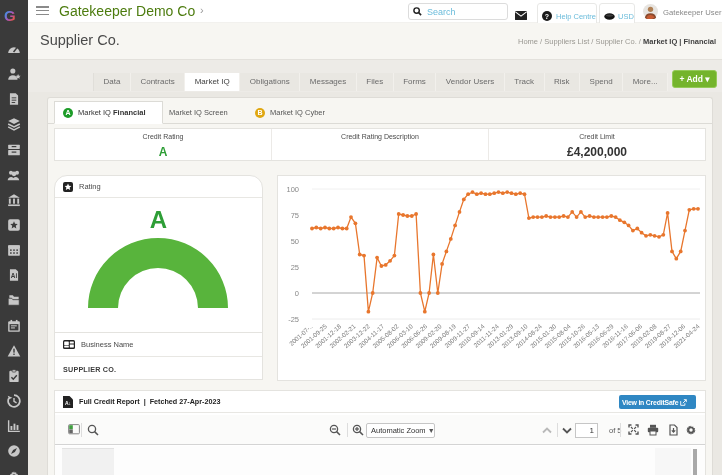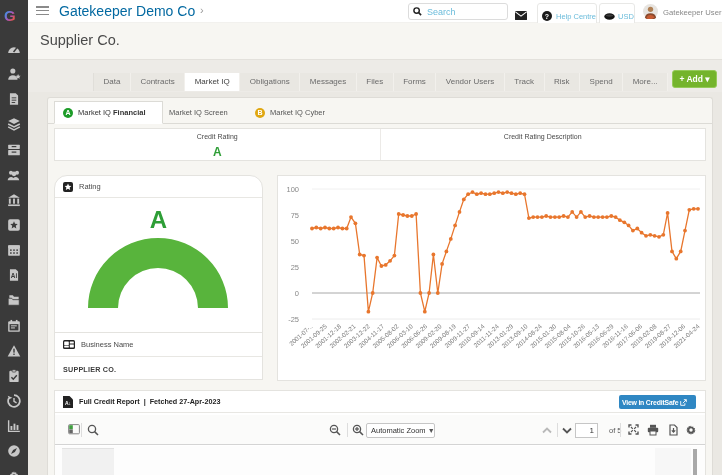--- a/index.html
+++ b/index.html
@@ -3,21 +3,21 @@
 <style>
 *{margin:0;padding:0;box-sizing:border-box;}
 html,body{width:722px;height:475px;overflow:hidden;font-family:"Liberation Sans",sans-serif;background:#eae8e3;}
 .sidebar{position:absolute;left:0;top:0;width:28px;height:475px;background:#3a3a3a;z-index:50;}
 .sb-icons{position:absolute;top:42px;left:0;width:28px;display:flex;flex-direction:column;align-items:center;}
 .sb-icons svg{display:block;margin:0 0 11.15px 0;width:14px;height:14px;}
 .main{position:absolute;left:28px;top:0;width:694px;height:475px;}
 .topbar{position:absolute;left:0;top:0;width:694px;height:23px;background:#fff;border-bottom:1px solid #f2f1ee;}
 .burger{position:absolute;left:8px;top:6px;width:13px;height:10px;}
 .burger div{height:1.6px;background:#8a8a8a;margin-bottom:2.2px;}
-.apptitle{position:absolute;left:31px;top:3px;font-size:14px;color:#0369a1;white-space:nowrap;}
+.apptitle{position:absolute;left:31px;top:3px;font-size:14px;color:#4d7c0f;white-space:nowrap;}
 .app-chev{position:absolute;left:172px;top:4px;font-size:11px;color:#999;}
 .search{position:absolute;left:380px;top:3px;width:100px;height:17px;border:1px solid #dcdcdc;border-radius:3px;background:#fff;font-size:9px;color:#6bbcdb;line-height:16px;padding-left:18px;}
 .search svg{position:absolute;left:4px;top:3px;}
 .envlp{position:absolute;left:487px;top:6px;}
 .hbox{position:absolute;top:3px;height:17px;border:1px solid #e8e8e6;border-radius:3px;background:#fff;font-size:7.5px;color:#6bbcdb;display:flex;align-items:center;padding:12px 4px;white-space:nowrap;}
 .hbox svg{flex-shrink:0;}
 
 .uname{position:absolute;left:635px;top:8px;font-size:7.7px;color:#888;white-space:nowrap;}
 .pagehead{position:absolute;left:0;top:23px;width:694px;height:37px;background:#f7f6f2;border-bottom:1px solid #e3e1dc;}
 .ptitle{position:absolute;left:12px;top:9px;font-size:14.5px;color:#4a4a4a;}
@@ -200,20 +200,21 @@
   <svg class="avatar2" width="15" height="15" viewBox="0 0 13 13" style="position:absolute;left:615px;top:4px">
         <circle cx="6.5" cy="6.5" r="6.5" fill="#e7e4e0"></circle>
         <circle cx="6.5" cy="4.6" r="2.3" fill="#b08055"></circle>
         <path d="M1.6 11.6 a5 4.6 0 0 1 9.8 0 A6.5 6.5 0 0 1 1.6 11.6" fill="#8a4a2e"></path>
         <path d="M3 12.4 a3.6 3.4 0 0 1 7 -0.6 A6.5 6.5 0 0 1 3 12.4" fill="#c75c33"></path>
       </svg>
   <div class="uname">Gatekeeper User</div>
  </div>
  <div class="pagehead">
   <div class="ptitle">Supplier Co.</div>
+  <div class="crumbs">Home / Suppliers List / Supplier Co. / <b>Market IQ | Financial</b></div>
  </div>
  <div class="tabrow">
   <div class="tabs">
    <div class="tab">Data</div>
         <div class="tab">Contracts</div>
         <div class="tab on">Market IQ</div>
         <div class="tab">Obligations</div>
         <div class="tab">Messages</div>
         <div class="tab">Files</div>
         <div class="tab">Forms</div>
@@ -232,20 +233,24 @@
     <div class="stab" style="left:113px;">Market IQ Screen</div>
     <div class="stab" style="left:199px;"><span class="badge" style="background:#e0a711;">B</span>Market IQ Cyber</div>
    </div>
    <div class="strip">
     <div class="scol">
             <div class="slab">Credit Rating</div>
             <div class="sval green">A</div>
           </div>
     <div class="scol">
             <div class="slab">Credit Rating Description</div>
+          </div>
+    <div class="scol">
+            <div class="slab">Credit Limit</div>
+            <div class="sval">£4,200,000</div>
           </div>
    </div>
    <div class="card" style="left:6px;top:77px;width:209px;height:176px;border-radius:13px;">
     <div class="chead"><svg width="10" height="10" viewBox="0 0 10 10">
               <rect width="10" height="10" rx="2" fill="#222"></rect>
               <path d="M5 1.6 L6 3.8 L8.4 4 L6.6 5.6 L7.2 8 L5 6.7 L2.8 8 L3.4 5.6 L1.6 4 L4 3.8 Z" fill="#fff"></path>
             </svg>Rating</div>
     <div class="ratingA">A</div>
     <div class="gauge"><svg width="207" height="76" viewBox="0 0 207 76">
               <path d="M 33 76 A 70 70 0 0 1 173 76 L 143 76 A 40 40 0 0 0 63 76 Z" fill="#58b43c"></path>

